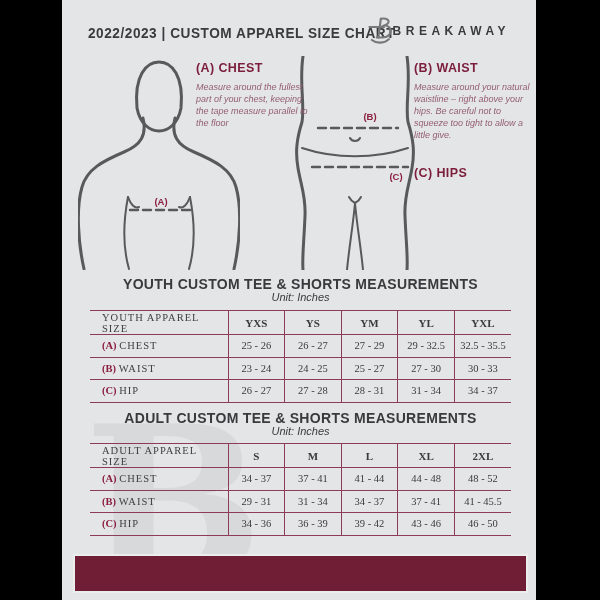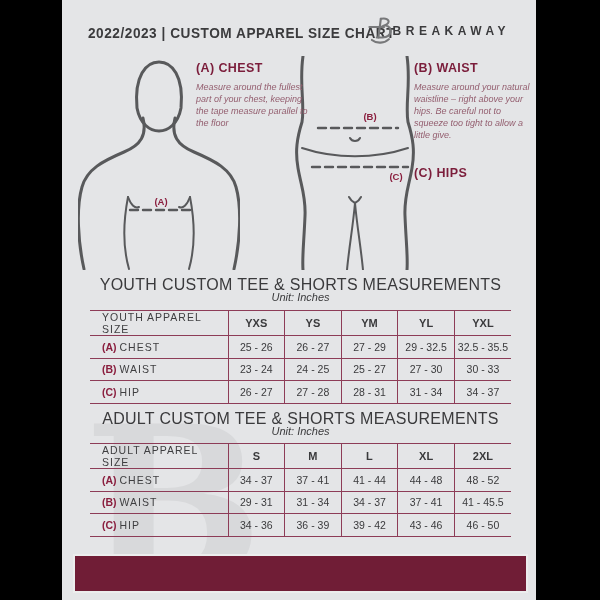--- a/index.html
+++ b/index.html
@@ -26,27 +26,27 @@
 
   
   .fig{position:absolute;}
   .fig path{fill:none;stroke:#58595b;stroke-linecap:round;stroke-linejoin:round;}
   .outline{stroke-width:3px;}
   .detail{stroke-width:2px;}
   .dash{stroke:#8a1e3e;stroke-width:2.4px;stroke-dasharray:8 5;fill:none;}
   .marker{font-size:9.5px;font-weight:bold;fill:#8a1e3e;font-family:"Liberation Sans",sans-serif;}
 
   
-  .tbl-title{position:absolute;left:28px;width:421px;text-align:center;font-size:16px;
-             font-weight:normal;color:#3a3a3c;letter-spacing:.3px;}
+  .tbl-title{position:absolute;left:28px;width:421px;text-align:center;font-size:14px;
+             font-weight:bold;color:#3a3a3c;letter-spacing:.3px;}
   .tbl-unit{position:absolute;left:28px;width:421px;text-align:center;font-style:italic;
             font-size:11px;color:#3a3a3c;}
   table.size{position:absolute;left:28px;width:421px;border-collapse:collapse;table-layout:fixed;
              border-top:1.5px solid #8d3c57;border-bottom:1.5px solid #8d3c57;background:transparent;}
-  table.size tr{border-bottom:1.5px solid #8d3c57;}
+  table.size tr{border-bottom:1.5px solid #8d3c57;font-family:Liberation Serif, serif;}
   table.size td{border-left:1.5px solid #8d3c57;text-align:center;vertical-align:middle;
                 font-size:10.5px;color:#3a3a3c;height:21.5px;padding:0 2px;}
   table.size td:first-child{border-left:none;text-align:left;padding-left:12px;}
   table.size tr.hdr td{height:23px;font-weight:bold;font-size:11px;}
   table.size tr.hdr td:first-child{font-weight:normal;font-size:10.5px;letter-spacing:1px;color:#3e3e40;}
   .row-key{font-weight:bold;color:#8a1e3e;}
   .row-label{color:#3e3e40;letter-spacing:1px;}
 
   
   .footer-bar{position:absolute;left:11px;top:554px;width:451px;height:35px;background:#701d36;

